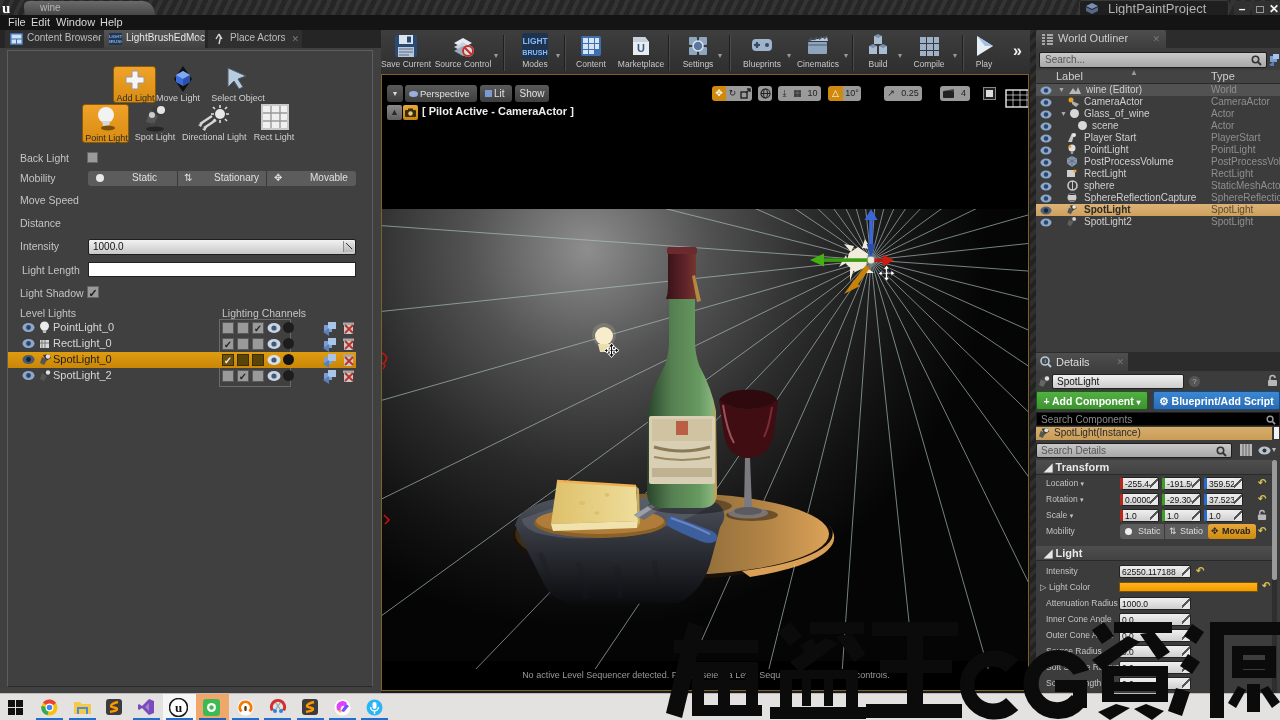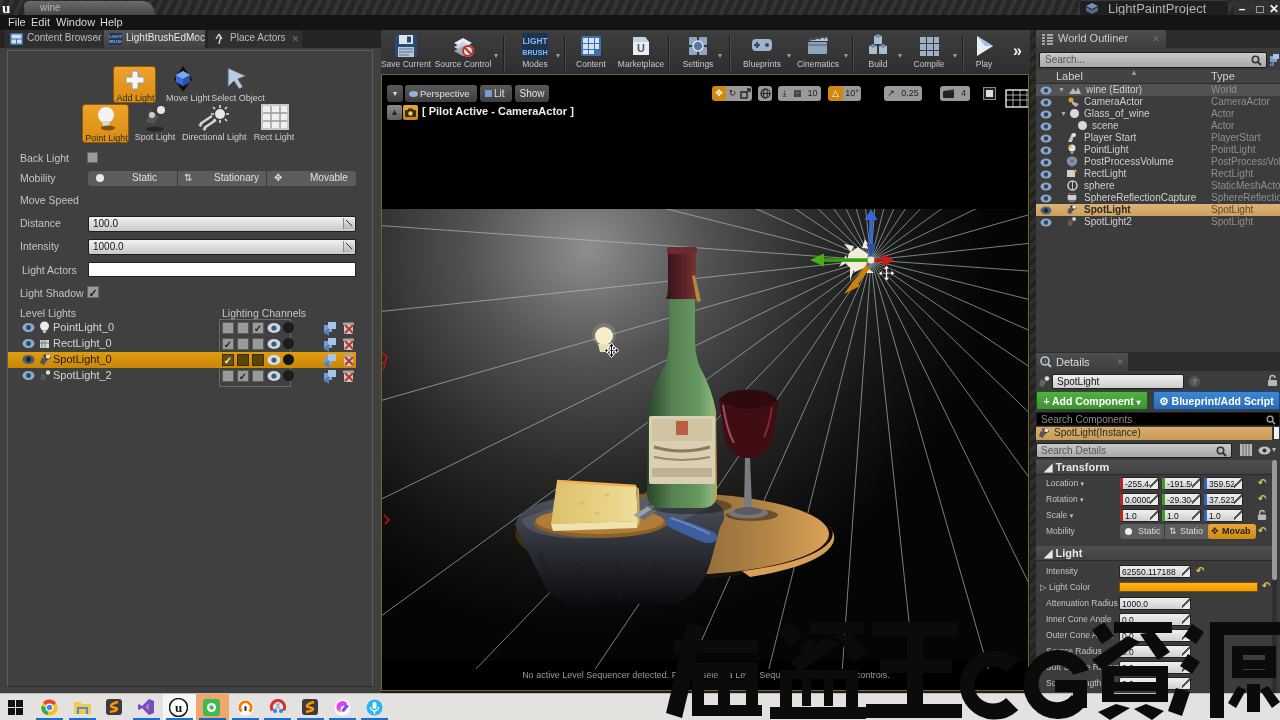--- a/index.html
+++ b/index.html
@@ -217,21 +217,21 @@
 
 <div class="abs" style="left:160px;top:18px;width:46px;height:37px">
 <svg width="30" height="26" style="margin-left:8px" viewBox="0 0 30 26">
           <path d="M15 0l9 13-9 13-9-13z" fill="#10100e"></path>
           <g>
             <path d="M15 5l7 4v7l-7 4-7-4V9z" fill="#3a6bd8"></path>
             <path d="M15 5l7 4-7 4-7-4z" fill="#7fa8f0"></path>
             <path d="M15 13l7-4v7l-7 4z" fill="#2a50a8"></path>
           </g>
         </svg>
-<div style="position:absolute;left:-4px;top:27px;width:54px;text-align:right;font-size:9px;color:#cfcfcf">Move Light</div></div>
+<div style="position:absolute;left:-4px;top:27px;width:54px;text-align:left;font-size:9px;color:#cfcfcf">Move Light</div></div>
 
 <div class="abs" style="left:210px;top:18px;width:56px;height:37px">
 <svg width="26" height="26" style="margin-left:14px" viewBox="0 0 26 26">
           <path d="M4 2l18 8-8 3 5 8-4 2-5-8-6 6z" fill="#b8cce0" stroke="#4a5a6a"></path>
         </svg>
 <div style="position:absolute;left:0;top:27px;width:56px;text-align:center;font-size:9px;color:#cfcfcf">Select Object</div></div>
 
 <div class="abs" style="left:82px;top:56px;width:47px;height:39px;background:linear-gradient(#f0a22a,#d88c10);border:1px solid #8a5a06;border-radius:3px">
 <svg width="22" height="26" style="margin:1px 0 0 12px" viewBox="0 0 22 26">
           <circle cx="11" cy="9" r="8" fill="#f2f2f2"></circle>
@@ -284,26 +284,25 @@
  <div class="abs" style="left:96px;top:1px;font-size:10px">⇅</div>
  <div class="abs" style="left:126px;top:1px">Stationary</div>
  <div class="abs" style="left:178px;top:0;width:1px;height:15px;background:#3a3a3a"></div>
  <div class="abs" style="left:186px;top:1px;font-size:10px">✥</div>
  <div class="abs" style="left:222px;top:1px">Movable</div>
 </div>
 
 <div class="lbl" style="left:20px;top:146px">Move Speed</div>
 
 <div class="lbl" style="left:20px;top:169px">Distance</div>
-<div class="inp" style="left:88px;top:168px;width:268px;height:16px">100.0<div class="spin"></div></div>
 
 <div class="lbl" style="left:20px;top:192px">Intensity</div>
 <div class="inp" style="left:88px;top:191px;width:268px;height:16px">1000.0<div class="spin"></div></div>
 
-<div class="lbl" style="left:22px;top:216px">Light Actors</div>
+<div class="lbl" style="left:22px;top:216px">Light Length</div>
 <div class="abs" style="left:88px;top:214px;width:268px;height:15px;background:#fff;border:1px solid #222"></div>
 
 <div class="lbl" style="left:20px;top:239px">Light Shadow</div>
 <div class="abs" style="left:87px;top:238px;width:12px;height:12px;background:#9a9a9a;border:1px solid #666;color:#222;font-size:11px;line-height:12px;text-align:center;font-weight:bold">✓</div>
 
 <div class="lbl" style="left:20px;top:259px">Level Lights</div>
 <div class="lbl" style="left:222px;top:259px">Lighting Channels</div>
 <div class="abs" style="left:219px;top:271px;width:72px;height:68px;border:1px solid #6a6a6a"></div>
 <div id="lightrows" style="position:absolute;left:0;top:272px;width:381px;height:64px;font-size:11px">
 

